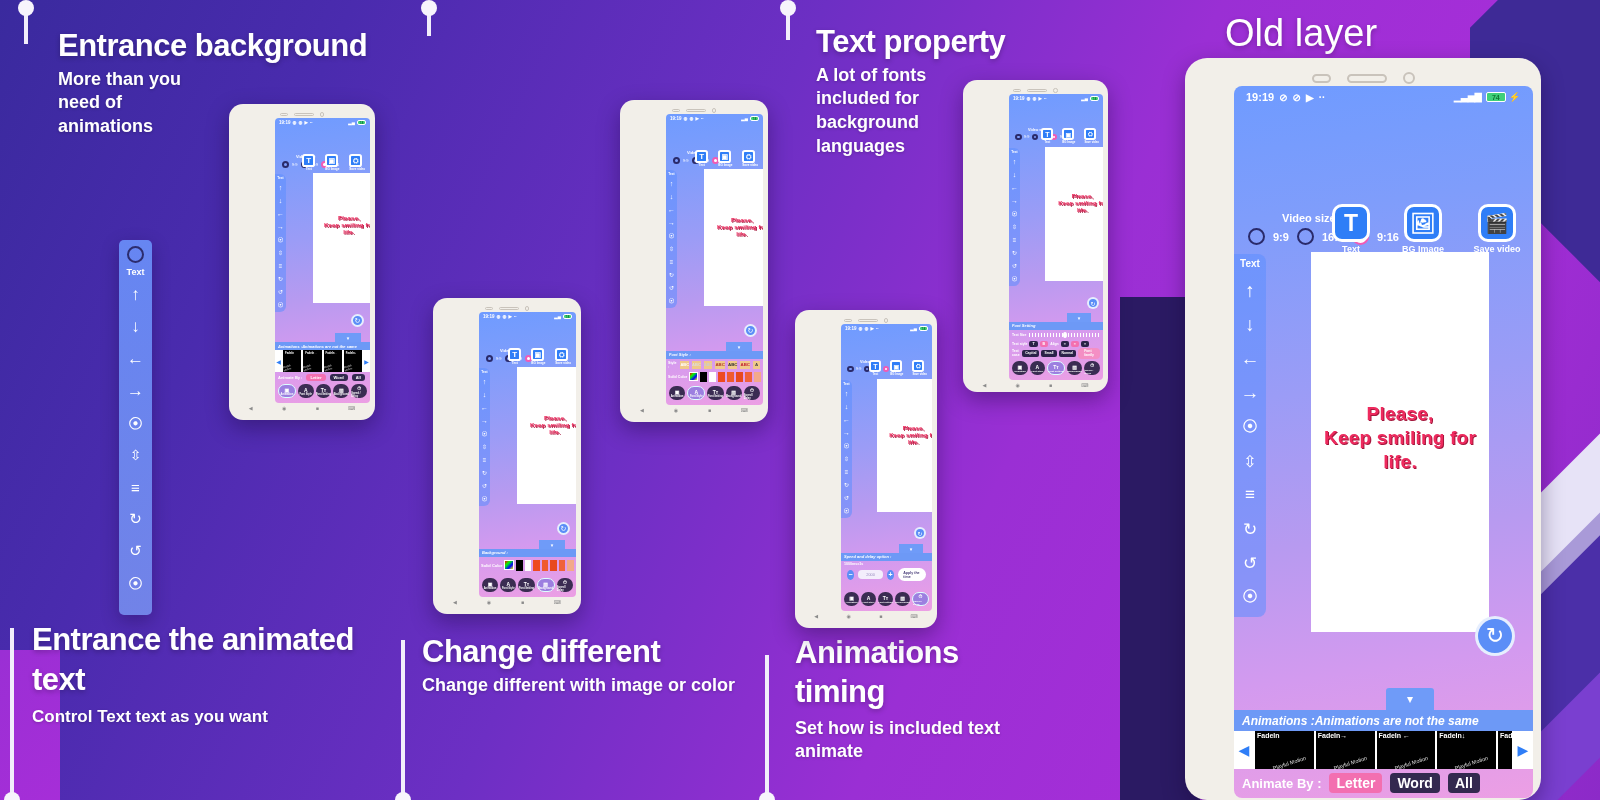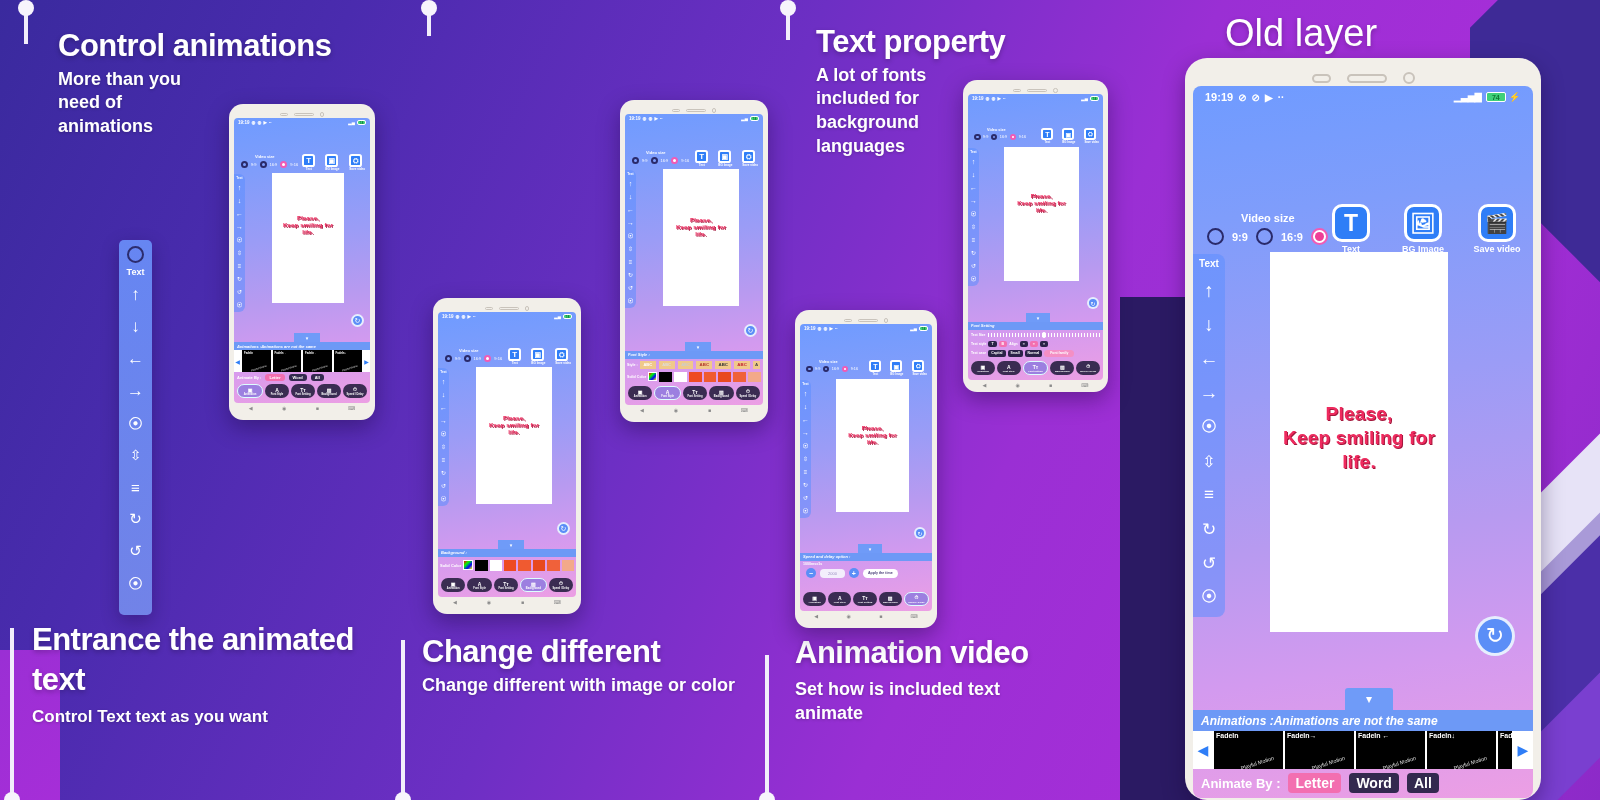--- a/index.html
+++ b/index.html
@@ -47,20 +47,21 @@
     box-shadow:0 8px 22px rgba(20,6,50,.38);
   }
   .phone .notchbar { height:7px; display:flex; align-items:center; justify-content:center; gap:6px; }
   .phone .notchbar .pill1 { width:8px; height:3.5px; border-radius:2px; border:1px solid #c9c3bb; }
   .phone .notchbar .pill2 { width:20px; height:3.5px; border-radius:2px; border:1px solid #c9c3bb; }
   .phone .notchbar .cam { width:4.5px; height:4.5px; border-radius:50%; border:1px solid #c9c3bb; }
   .screen {
     position:relative; overflow:hidden; border-radius:4px;
     background:linear-gradient(172deg,#6f9bff 0%, #7f9dfb 18%, #9b9cf6 42%, #b79af0 62%, #d39aef 80%, #ec9fe4 100%);
     color:#fff;
+    margin-left:41px;
   }
   .navbar { height:9px; display:flex; align-items:center; justify-content:space-around; color:#8b8b8b; font-size:5px; }
   .navbar span { display:block; }
   
   .statusbar { display:flex; align-items:center; justify-content:space-between; padding:0 4px; font-weight:700; }
   .statusbar .sbl { display:flex; align-items:center; gap:2px; }
   .statusbar .sbr { display:flex; align-items:center; gap:2px; }
   .battery { border:1px solid #fff; border-radius:2px; background:#3fd07a; color:#173; display:flex; align-items:center; justify-content:center; font-weight:700; }
   .vsize-label { font-weight:700; }
   .radio { border-radius:50%; border:2px solid #2a2a6a; display:inline-block; }
@@ -125,21 +126,21 @@
   <div style="position:absolute;left:0;bottom:0;width:60px;height:150px;background:linear-gradient(135deg,#9a2fd4,#a62ed8);"></div>
 
   <div class="pin down" style="left:24px;top:8px;height:36px;"></div>
   <div class="pin down" style="left:427px;top:8px;height:28px;"></div>
   <div class="pin down" style="left:786px;top:8px;height:32px;"></div>
   <div class="pin up" style="left:10px;top:628px;height:172px;"></div>
   <div class="pin up" style="left:401px;top:640px;height:160px;"></div>
   <div class="pin up" style="left:765px;top:655px;height:145px;"></div>
 
   <div class="block" style="left:58px;top:30px;width:360px;">
-    <div class="h-title">Control animations</div>
+    <div class="h-title">Entrance background</div>
     <div class="h-sub" style="width:150px;">More than you need of animations</div>
   </div>
 
 
   <div class="block" style="left:816px;top:26px;width:230px;">
     <div class="h-title">Text property</div>
     <div class="h-sub" style="width:125px;padding-left:0px;">A lot of fonts included for background languages</div>
   </div>
 
   <div class="block" style="left:1225px;top:14px;width:300px;">
@@ -150,21 +151,21 @@
     <div class="h-title" style="line-height:1.3;">Entrance the animated text</div>
     <div class="h-sub" style="font-size:17px;">Control Text text as you want</div>
   </div>
 
   <div class="block" style="left:422px;top:636px;width:350px;">
     <div class="h-title">Change different</div>
     <div class="h-sub" style="width:330px;">Change different with image or color</div>
   </div>
 
   <div class="block" style="left:795px;top:634px;width:250px;">
-    <div class="h-title" style="line-height:1.25;">Animation video</div>
+    <div class="h-title" style="line-height:1.25;">Animations timing</div>
     <div class="h-sub" style="width:245px;">Set how is included text animate</div>
   </div>
 
   <div class="vband">
     <span>Single slide \ layer</span>
   </div>
 
   <div class="bigrail">
     <div class="circ"></div>
     <div class="brlbl">Text</div>

